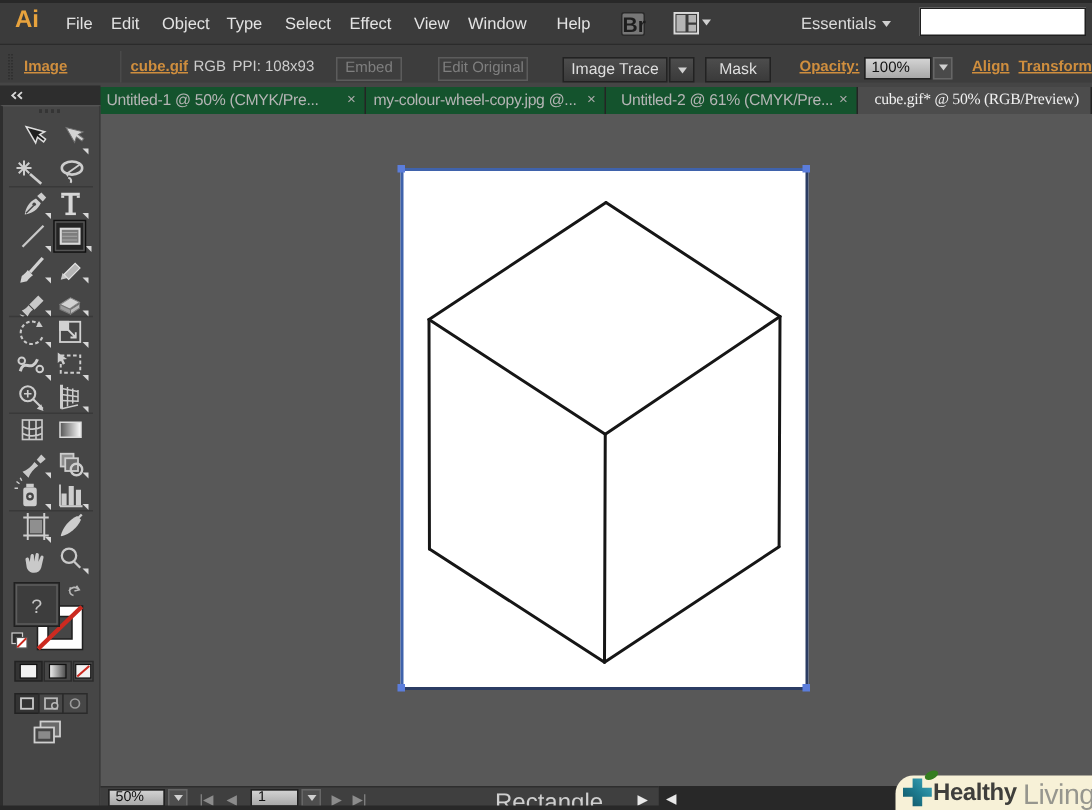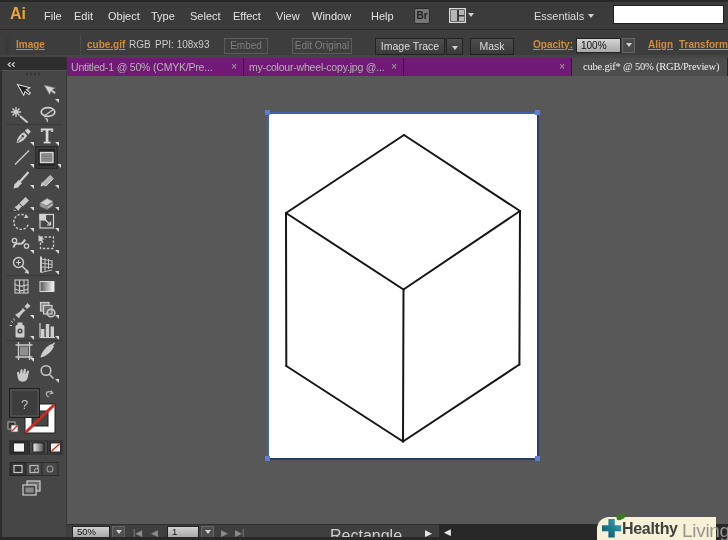--- a/index.html
+++ b/index.html
@@ -4,58 +4,58 @@
 <style>
   html,body{margin:0;padding:0;}
   #app{position:relative;width:728px;height:540px;overflow:hidden;
        font-family:"Liberation Sans",sans-serif;background:#585858;}
   .abs{position:absolute;}
   
   #menubar{left:0;top:0;width:728px;height:29px;background:#3b3b3b;border-top:2px solid #282828;box-sizing:border-box;}
   #menubar .mi{position:absolute;top:8px;font-size:11px;color:#e3e3e3;}
   #ailogo{position:absolute;left:10px;top:3px;font-size:16px;font-weight:bold;color:#e8a33d;letter-spacing:0px;}
   #brbtn{position:absolute;left:414px;top:6px;width:14px;height:14px;background:#777;border:1px solid #2a2a2a;border-radius:2px;
-         font-size:10px;font-weight:bold;color:#1d1d1d;text-align:center;line-height:14px;}
+         font-size:14px;font-weight:bold;color:#1d1d1d;text-align:center;line-height:14px;}
   #essentials{position:absolute;left:534px;top:8px;font-size:11px;color:#dcdcdc;}
   #searchbox{position:absolute;left:613px;top:3px;width:111px;height:19px;background:#ffffff;border:1px solid #1f1f1f;box-sizing:border-box;}
   .dtri{width:0;height:0;border-left:3.5px solid transparent;border-right:3.5px solid transparent;border-top:4.5px solid #d0d0d0;}
   
   #ctrlbar{left:0;top:29px;width:728px;height:29px;background:#3d3d3d;border-top:1px solid #2b2b2b;border-bottom:3px solid #454545;box-sizing:border-box;}
   .olink{position:absolute;top:9px;font-size:10px;font-weight:bold;color:#cf8e3e;text-decoration:underline;}
   .gtxt{position:absolute;top:9px;font-size:10px;color:#cccccc;}
   .dimbtn{position:absolute;top:8px;height:16px;box-sizing:border-box;background:#3e3e3e;border:1px solid #5c5c5c;
           color:#7f7f7f;font-size:10px;text-align:center;white-space:nowrap;}
   .drkbtn{position:absolute;top:8px;height:17px;box-sizing:border-box;background:linear-gradient(#4d4d4d,#3a3a3a);
           border:1px solid #222;color:#dedede;font-size:10.5px;text-align:center;white-space:nowrap;}
   #opfield{position:absolute;left:576px;top:8px;width:45px;height:15px;background:linear-gradient(#d4d4d4,#a8a8a8);
            border:1px solid #222;box-sizing:border-box;color:#111;font-size:10px;padding-left:4px;line-height:13px;}
   #oparrow{position:absolute;left:622px;top:8px;width:13px;height:15px;background:#4a4a4a;border:1px solid #666;box-sizing:border-box;}
   
   #tabbar{left:0;top:58px;width:728px;height:18px;background:#2c2c2c;}
-  .tab{position:absolute;top:0;height:18px;background:#701a75;border-right:1px solid #242424;box-sizing:border-box;
+  .tab{position:absolute;top:0;height:18px;background:#14532d;border-right:1px solid #242424;box-sizing:border-box;
        font-size:10.5px;letter-spacing:-0.2px;color:#b5b5b5;white-space:nowrap;overflow:hidden;}
   .tab .tx{position:absolute;top:3px;left:5px;}
   .tab .cl{position:absolute;top:3px;right:6px;font-size:10px;color:#aaa;}
   #tab4{background:#4c4c4c;color:#f0f0f0;font-family:Liberation Serif, serif;}
   
   #toolhead{left:0;top:57px;width:67px;height:13px;background:#2d2d2d;color:#e6e6e6;}
   #toolpanel{left:0;top:70px;width:67px;height:470px;background:#464646;border-left:2px solid #2e2e2e;border-right:1px solid #3a3a3a;border-top:1px solid #535353;box-sizing:border-box;}
   
   #artboard{left:267px;top:112px;width:272px;height:348px;box-sizing:border-box;background:#ffffff;
             border-top:2px solid #3f62ab;border-left:2px solid #3f62ab;border-right:2px solid #2b3c63;border-bottom:2px solid #2b3c63;}
   .handle{position:absolute;width:5px;height:5px;background:#5b7ddb;}
   
   #statusbar{left:67px;top:524px;width:372px;height:16px;background:#3f3f3f;border-top:1px solid #2e2e2e;box-sizing:border-box;}
   #scrolltrack{left:439px;top:524px;width:289px;height:16px;background:#282828;}
   .lfield{position:absolute;top:1px;height:12px;background:linear-gradient(#d2d2d2,#a8a8a8);border:1px solid #222;
           box-sizing:border-box;color:#111;font-size:9.5px;padding-left:4px;line-height:10px;}
   .sarrow{position:absolute;top:1px;width:13px;height:12px;background:#4e4e4e;border:1px solid #666;box-sizing:border-box;}
   .navg{position:absolute;top:3px;font-size:9px;color:#8c8c8c;}
   
-  #watermark{left:597px;top:517px;width:119px;height:23px;background:#f7f1d7;border-radius:12px 0 0 0;}
+  #watermark{left:597px;top:517px;width:131px;height:23px;background:#f7f1d7;border-radius:12px 0 0 0;}
 </style>
 </head>
 <body>
 <div id="app">
 
   <div id="menubar" class="abs">
     <span id="ailogo">Ai</span>
     <span class="mi" style="left:44px">File</span>
     <span class="mi" style="left:74px">Edit</span>
     <span class="mi" style="left:108px">Object</span>
@@ -104,20 +104,21 @@
   <div id="tabbar" class="abs">
     <div class="tab" style="left:66px;width:178px;">
         <span class="tx">Untitled-1 @ 50% (CMYK/Pre...</span>
         <span class="cl">×</span>
       </div>
     <div class="tab" style="left:244px;width:160px;">
         <span class="tx">my-colour-wheel-copy.jpg @...</span>
         <span class="cl">×</span>
       </div>
     <div class="tab" style="left:404px;width:168px;">
+        <span class="tx" style="left:10px">Untitled-2 @ 61% (CMYK/Pre...</span>
         <span class="cl">×</span>
       </div>
     <div class="tab" id="tab4" style="left:572px;width:156px;">
         <span class="tx" style="left:11px">cube.gif* @ 50% (RGB/Preview)</span>
       </div>
   </div>
 
   <div id="toolhead" class="abs">
     <svg width="14" height="13" style="margin-left:5px">
         <path d="M5.6 4.4 L3.2 6.6 L5.6 8.8 M9.6 4.4 L7.2 6.6 L9.6 8.8" stroke="#d8d8d8" stroke-width="1.25" fill="none"></path>

